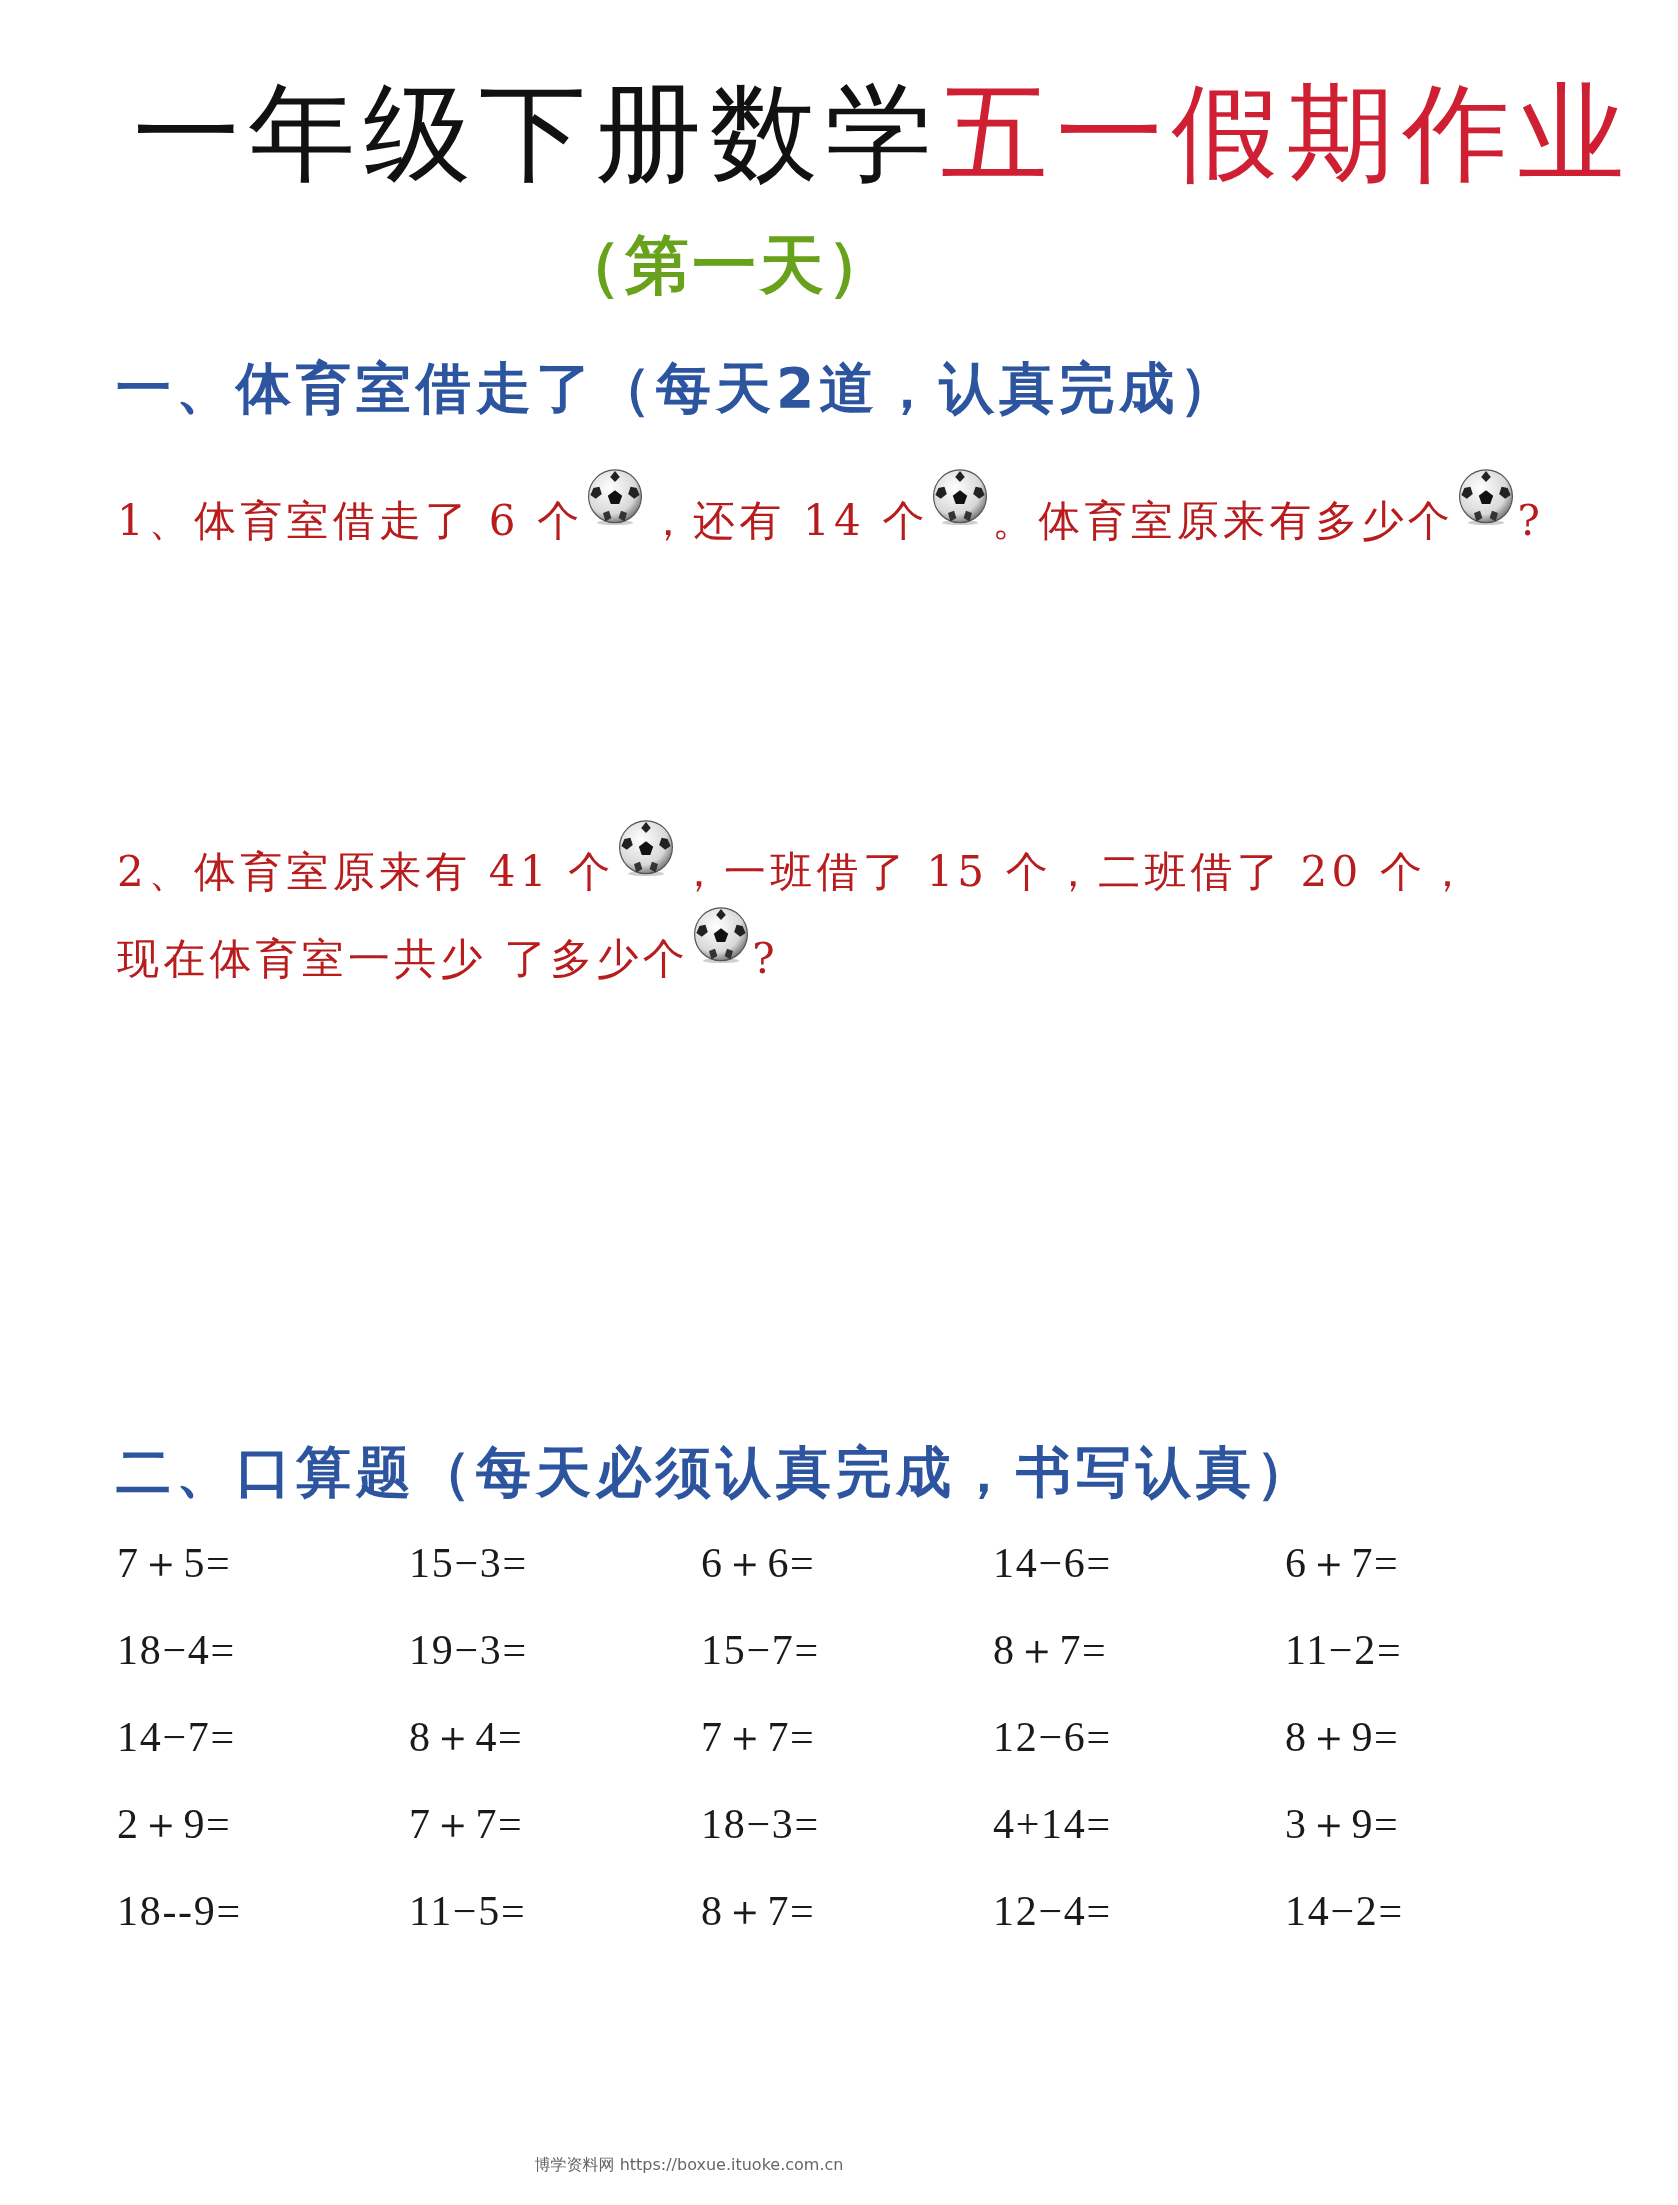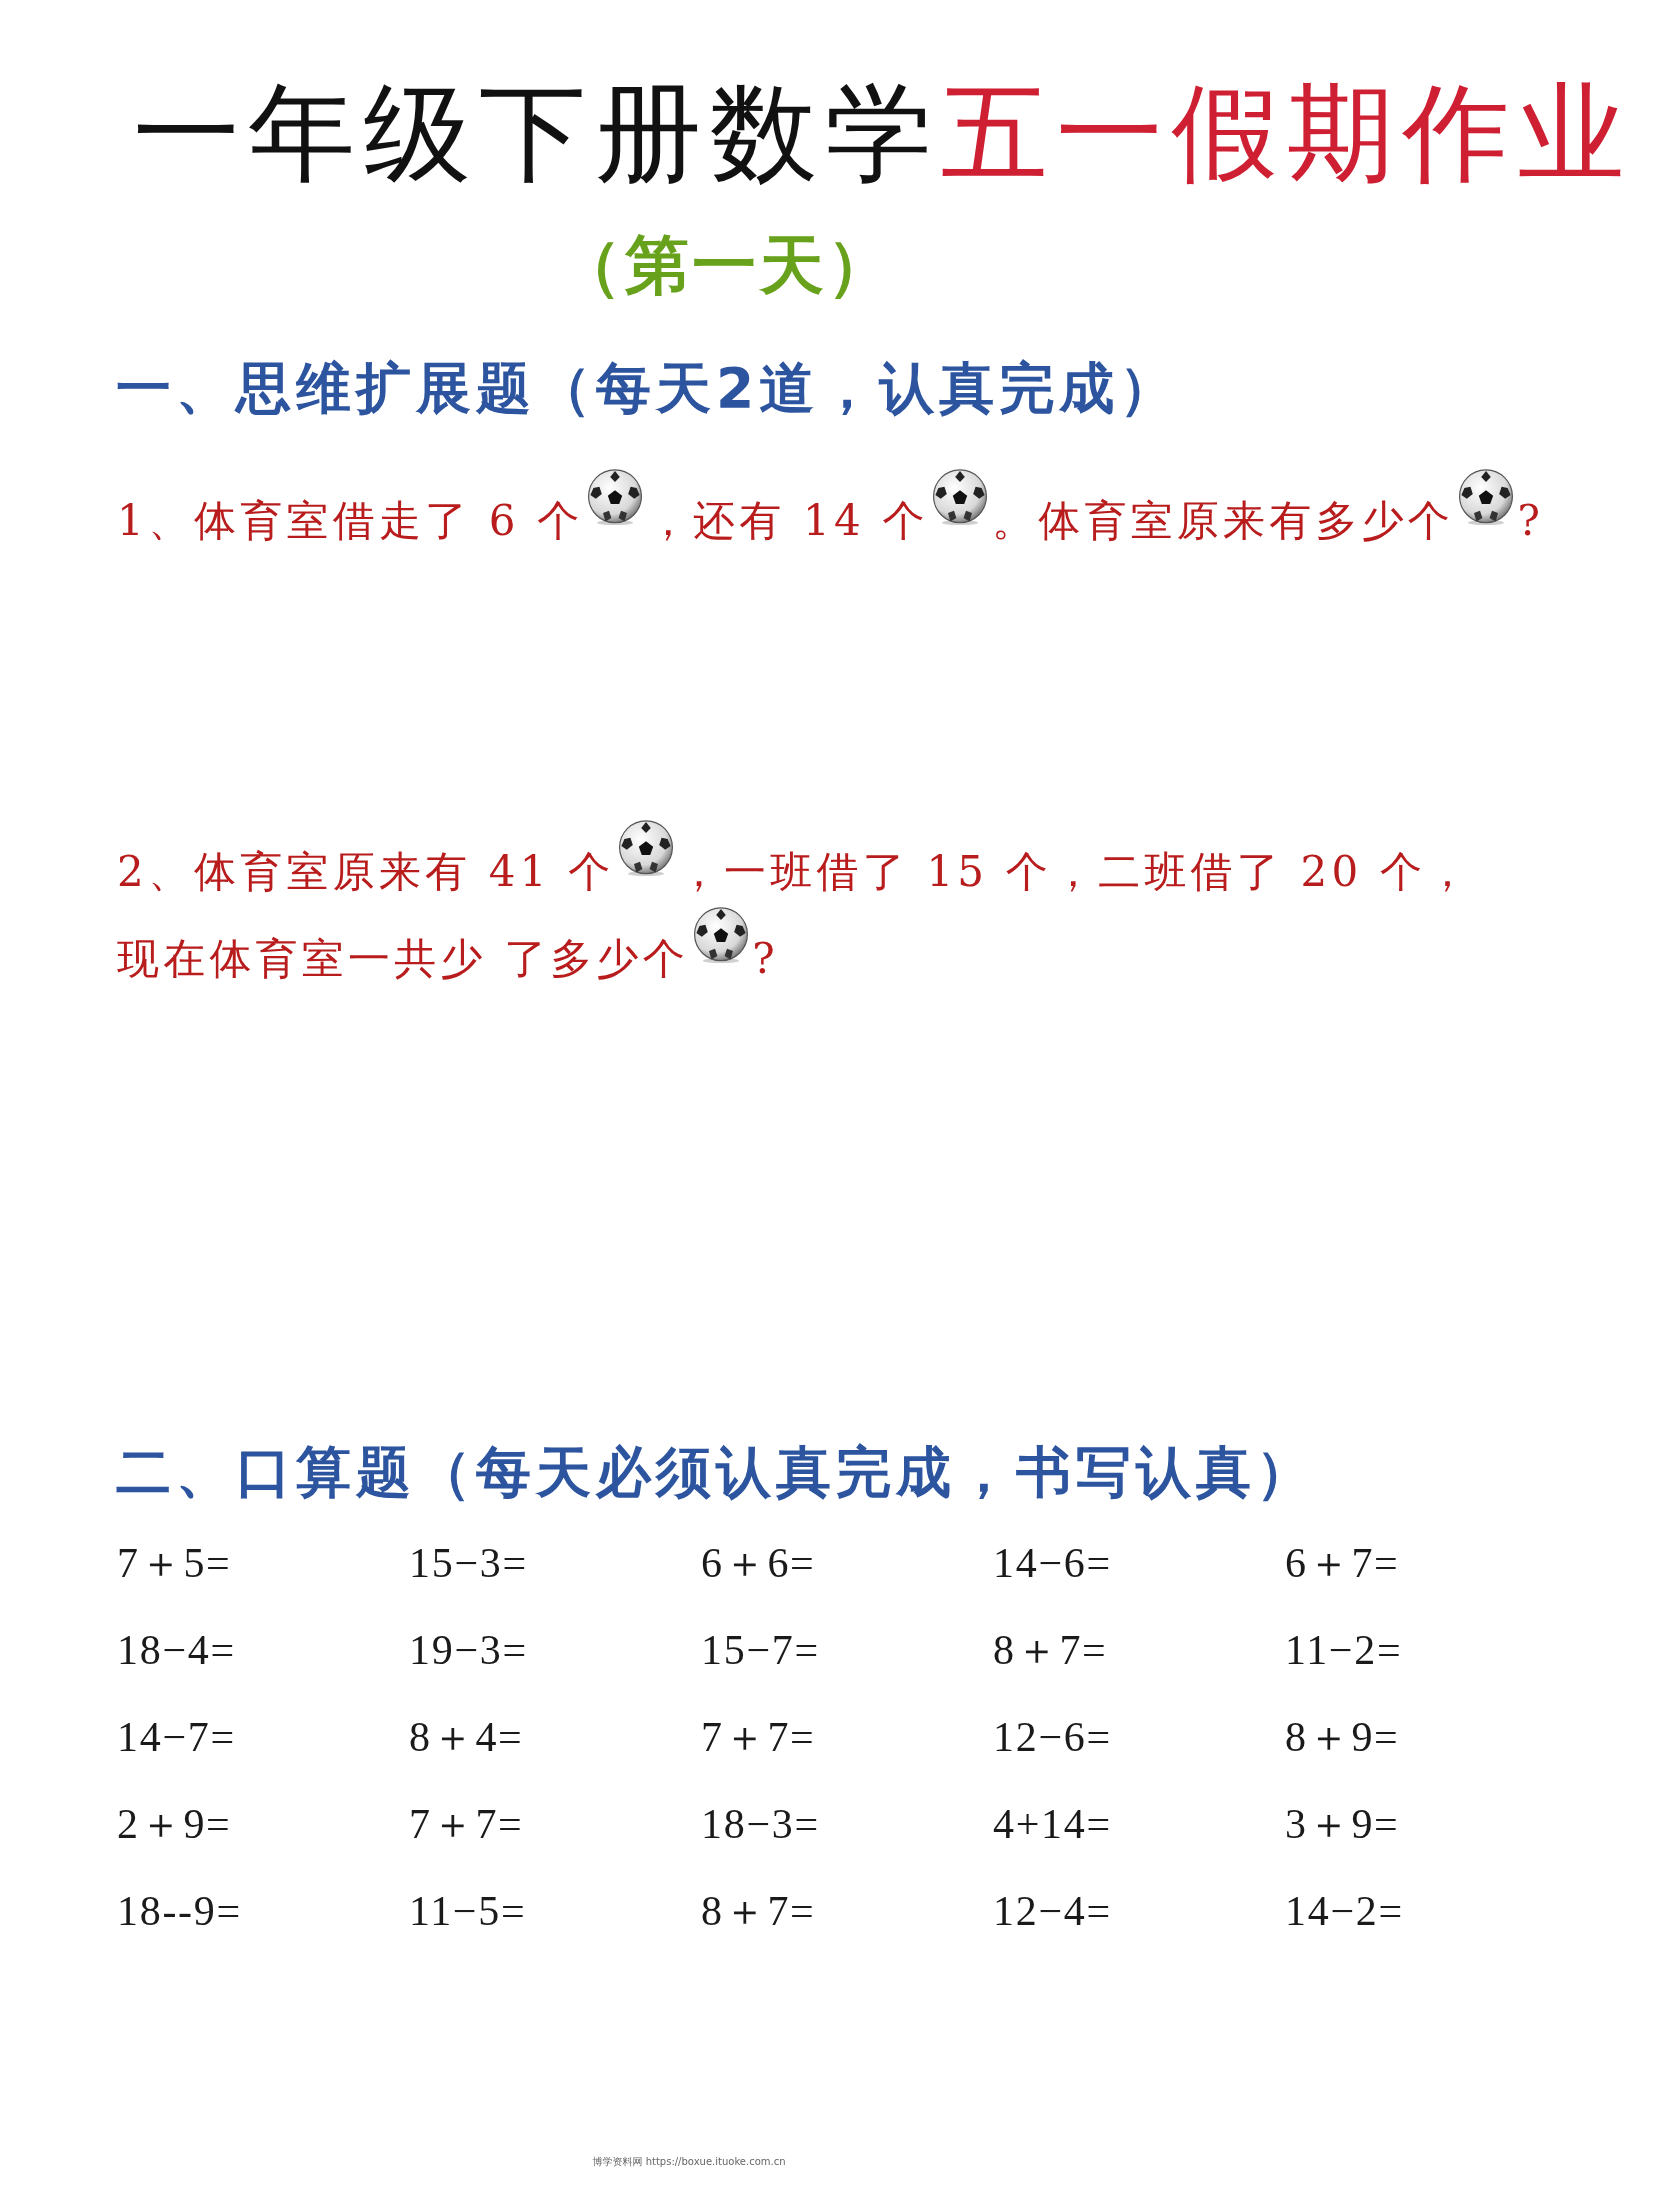--- a/index.html
+++ b/index.html
@@ -18,21 +18,21 @@
                        letter-spacing: 5px; white-space: nowrap; }
     .problem { position: absolute; left: 117px; font-size: 42px; line-height: 1;
                letter-spacing: 4.2px; white-space: nowrap; color: #b91c1c; }
     .ball { display: inline-block; width: 60px; height: 60px; vertical-align: -3.4px;
             margin: 0 1.7px; transform: translateY(-11.7px); }
     .grid { position: absolute; left: 117px; top: 1542px; }
     .grid-row { display: flex; height: 87px; align-items: flex-start; }
     .cell { width: 292px; font-size: 42px; line-height: 1; letter-spacing: 1.7px; color: #1a1a1a;
             font-family: "Liberation Serif", serif; }
     .footer { position: absolute; top: 2155px; left: 0; width: 1378px; text-align: center;
-              font-family: "DejaVu Sans", sans-serif; font-size: 10px; color: #666666; }
+              font-family: "DejaVu Sans", sans-serif; font-size: 16px; color: #666666; }
   </style>
 </head>
 <body>
 
 <svg width="0" height="0" style="position:absolute">
   <defs>
     <radialGradient id="ballShade" cx="40%" cy="35%" r="70%">
       <stop offset="0%" stop-color="#ffffff"></stop>
       <stop offset="70%" stop-color="#d8d8d8"></stop>
       <stop offset="100%" stop-color="#6a6a6a"></stop>
@@ -48,21 +48,21 @@
       <path d="M70,78 L60,74 L56,86 L66,92 Z" fill="#333"></path>
     </symbol>
   </defs>
 </svg>
 
 <div class="title">
   <span class="black">一年级下册数学</span><span class="red">五一假期作业</span>
 </div>
 <div class="subtitle">（第一天）</div>
 
-<div class="section-heading" style="top:361px;">一、思维扩展题（每天2道，认真完成）</div>
+<div class="section-heading" style="top:361px;">一、体育室借走了（每天2道，认真完成）</div>
 
 <div class="problem" style="top:478px;">
   <span>1、体育室借走了 6 个</span><svg class="ball" viewBox="0 0 72 72" width="60" height="60">
       <use href="#soccer"></use>
     </svg><span>，还有 14 个</span><svg class="ball" viewBox="0 0 72 72" width="60" height="60">
       <use href="#soccer"></use>
     </svg><span>。体育室原来有多少个</span><svg class="ball" viewBox="0 0 72 72" width="60" height="60">
       <use href="#soccer"></use>
     </svg><span>?</span>
 </div>

